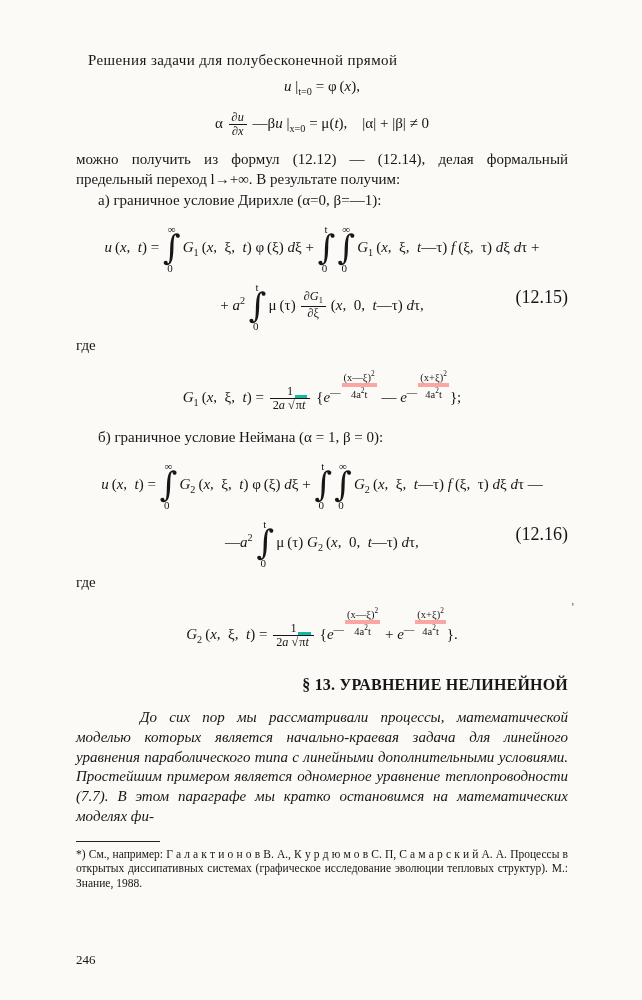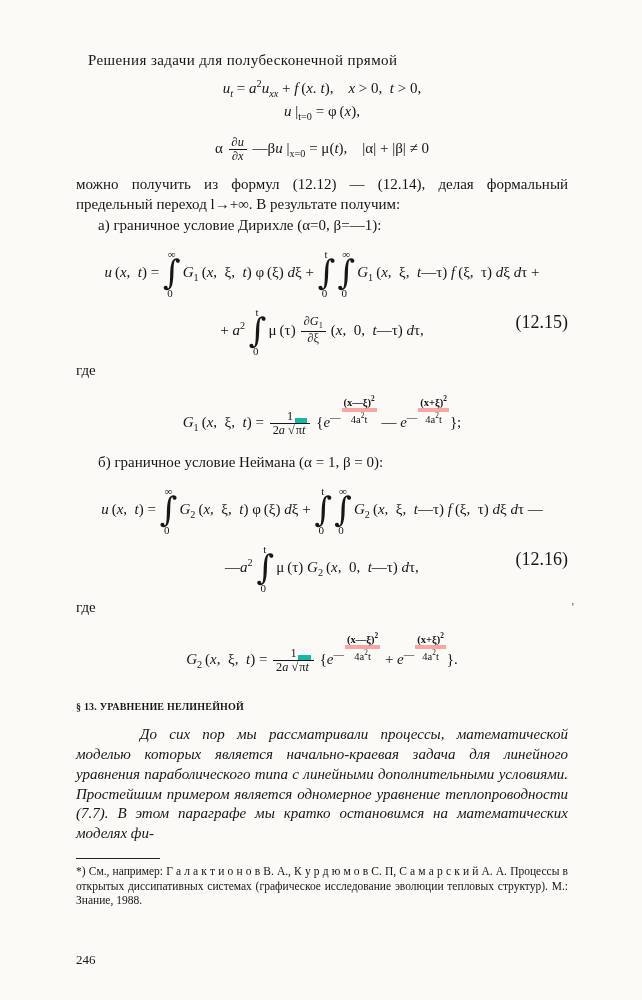--- a/index.html
+++ b/index.html
@@ -67,21 +67,21 @@
   .frac .num{display:block;padding:0 3px;}
   .frac .den{display:block;border-top:1px solid #161616;padding:0 3px;}
   .fracS{
     display:inline-block;
     vertical-align:-0.5em;
     text-align:center;
     font-size:.7em;
     line-height:1.02;
     margin:0 1px;
   }
-  .fracS .num{display:block;padding:0 2px;font-weight:bold;}
+  .fracS .num{display:block;padding:0 2px;}
   .fracS .den{display:block;border-top:4px solid #fca5a5;padding:0 2px;}
   
   .intg{
     display:inline-block;
     position:relative;
     width:16px;
     vertical-align:middle;
     text-align:center;
     height:40px;
   }
@@ -99,27 +99,27 @@
   }
   .intg .bot{
     position:absolute;
     bottom:-5px;left:50%;
     transform:translateX(-70%);
     font-size:11px;
   }
   .sup{font-size:.68em;vertical-align:super;}
   .sub{font-size:.68em;vertical-align:sub;}
   .rad{
-    border-top:5px solid #14b8a6;
+    border-top:3px solid #14b8a6;
     padding:0 2px 0 1px;
   }
   .sect{
-    text-align:left;
+    text-align:right;
     font-weight:bold;
-    font-size:10px;
+    font-size:16px;
     line-height:1.3;
     letter-spacing:.2px;
     margin:26px 0 12px 0;
   }
   .footnote-rule{
     width:84px;
     border-top:1px solid #222;
     margin:14px 0 5px 0;
   }
   .footnote{
@@ -143,23 +143,20 @@
   .exp{font-size:.7em;vertical-align:super;}
 </style>
 </head>
 <body>
 
 <div class="page">
   <div class="content">
 
     <div class="hdr">Решения задачи для полубесконечной прямой</div>
 
-    <div class="eq">
-      <i>u<span class="sub">t</span></i> = <i>a</i><span class="sup">2</span><i>u<span class="sub">хх</span></i> + <i>f</i> (<i>x. t</i>),&nbsp;&nbsp;&nbsp; <i>x</i> &gt; 0,&nbsp; <i>t</i> &gt; 0,
-    </div>
 
     <div class="eq">
       <i>u</i> |<span class="sub">t=0</span> = φ (<i>x</i>),
     </div>
 
     <div class="eq" style="margin-top:14px;">
       α&nbsp;<span class="frac"><span class="num">∂<i>u</i></span><span class="den">∂<i>x</i></span></span>&nbsp;—β<i>u</i> |<span class="sub">x=0</span> = μ(<i>t</i>),&nbsp;&nbsp;&nbsp; |α| + |β| ≠ 0
     </div>
 
     <div class="para">можно получить из формул (12.12) — (12.14), делая формальный предельный переход l→+∞. В результате получим:</div>

